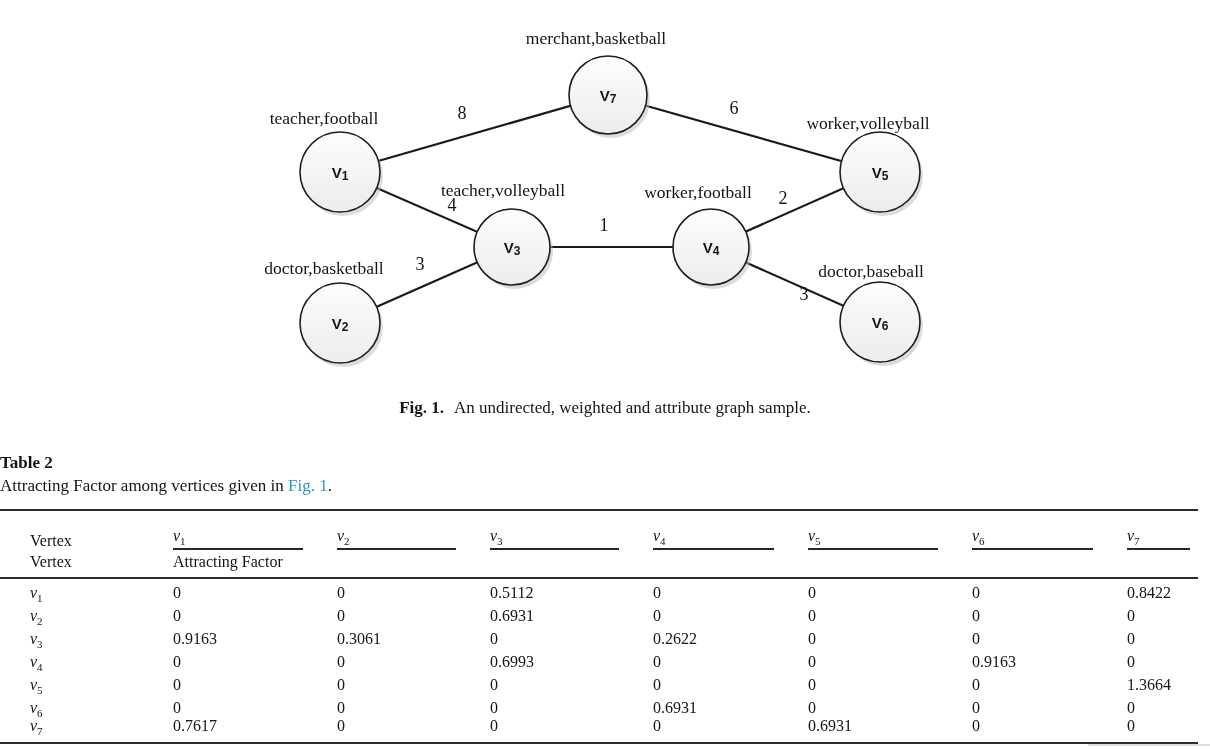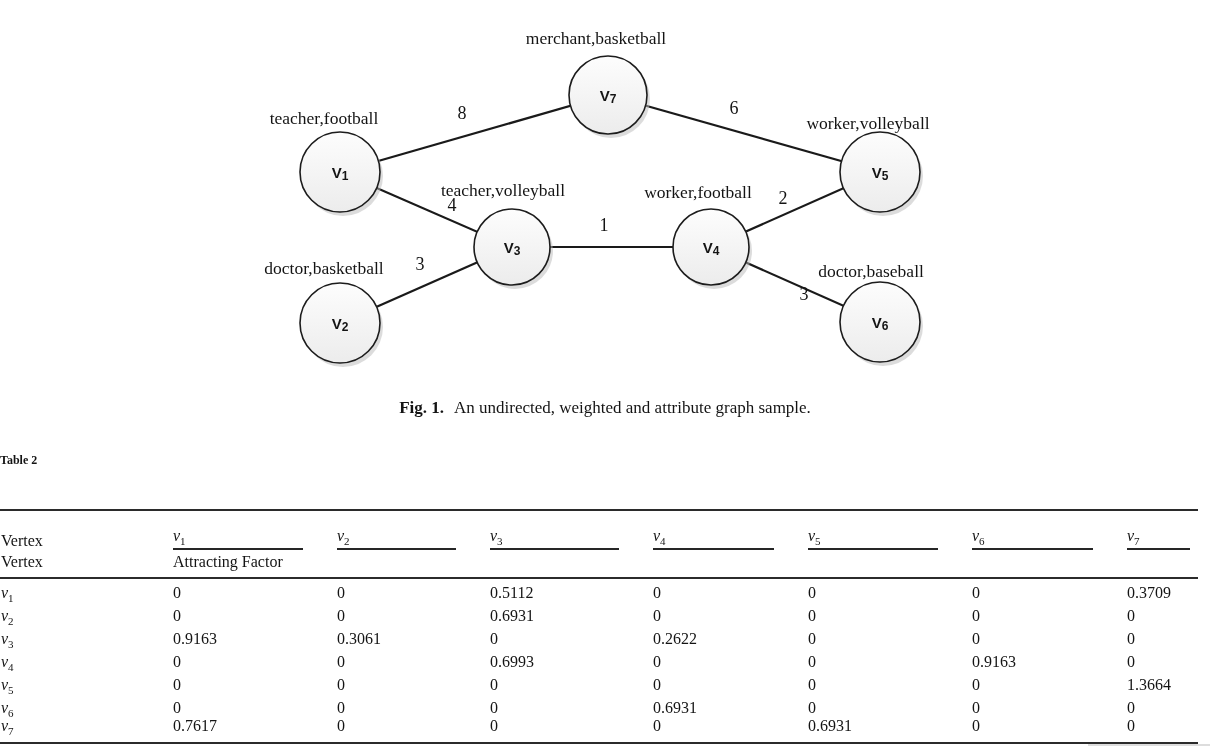--- a/index.html
+++ b/index.html
@@ -19,35 +19,35 @@
   .nlabel{ font-weight:bold; font-size:15px; font-family:"Liberation Sans","DejaVu Sans",sans-serif; fill:#141414; }
   .nsub  { font-size:12px; }
 
   .fig-caption {
     position:absolute; top:398px; left:0; width:1210px;
     text-align:center; font-size:17px;
   }
   .cap-label { font-weight:bold; margin-right:10px; }
 
   
-  .table-title   { position:absolute; top:453px; left:0; font-size:12px; font-weight:bold; }
+  .table-title   { position:absolute; top:453px; left:0; font-size:17px; font-weight:bold; }
   .table-caption { position:absolute; top:476px; left:0; font-size:17px; }
   .figlink { color:#2f95c3; text-decoration:none; cursor:pointer; }
 
   table.af {
     position:absolute; top:509px; left:0; width:1198px;
     border-collapse:collapse; table-layout:fixed;
     border-top:2.5px solid #2b2b2b; border-bottom:2.5px solid #2b2b2b;
     font-size:16px; color:#141414;
   }
   table.af th, table.af td {
     font-weight:normal; text-align:left; padding:0; vertical-align:bottom;
     white-space:nowrap; overflow:hidden;
   }
-  table.af .c0 { padding-left:1px; }
+  table.af .c0 { padding-left:30px; }
   tr.hrow1 th { padding-top:7px; height:32px; }
   .colrule {
     display:block; margin-right:34px; padding-bottom:3px;
     border-bottom:2px solid #262626;
   }
   th.last .colrule { margin-right:8px; }
   tr.hrow2 { height:28px; border-bottom:2.5px solid #2b2b2b; }
   tr.hrow2 th { padding-bottom:6px; }
   tbody tr { height:23px; }
   tbody tr:first-child th, tbody tr:first-child td { padding-top:5px; }
@@ -132,20 +132,23 @@
       <text class="nlabel" x="608" y="101" text-anchor="middle"><tspan>V</tspan><tspan class="nsub" dy="2">7</tspan></text>
     </g>
   </svg>
 
   <div class="fig-caption">
     <span class="cap-label">Fig. 1.</span><span>An undirected, weighted and attribute graph sample.</span>
   </div>
 
   <div class="table-title">Table 2</div>
 
+  <div class="table-caption">
+    <span>Attracting Factor among vertices given in </span><a class="figlink">Fig. 1</a><span>.</span>
+  </div>
 
   <table class="af">
     <colgroup>
       <col style="width:173px">
         <col style="width:164px">
         <col style="width:153px">
         <col style="width:163px">
       <col style="width:155px">
         <col style="width:164px">
         <col style="width:155px">
@@ -183,21 +186,21 @@
     </thead>
     <tbody id="table-body">
         <tr>
           <th class="c0"><i>v</i><sub>1</sub></th>
           <td>0</td>
           <td>0</td>
           <td>0.5112</td>
           <td>0</td>
           <td>0</td>
           <td>0</td>
-          <td>0.3709</td>
+          <td>0.8422</td>
         </tr>
         <tr>
           <th class="c0"><i>v</i><sub>2</sub></th>
           <td>0</td>
           <td>0</td>
           <td>0.6931</td>
           <td>0</td>
           <td>0</td>
           <td>0</td>
           <td>0</td>

